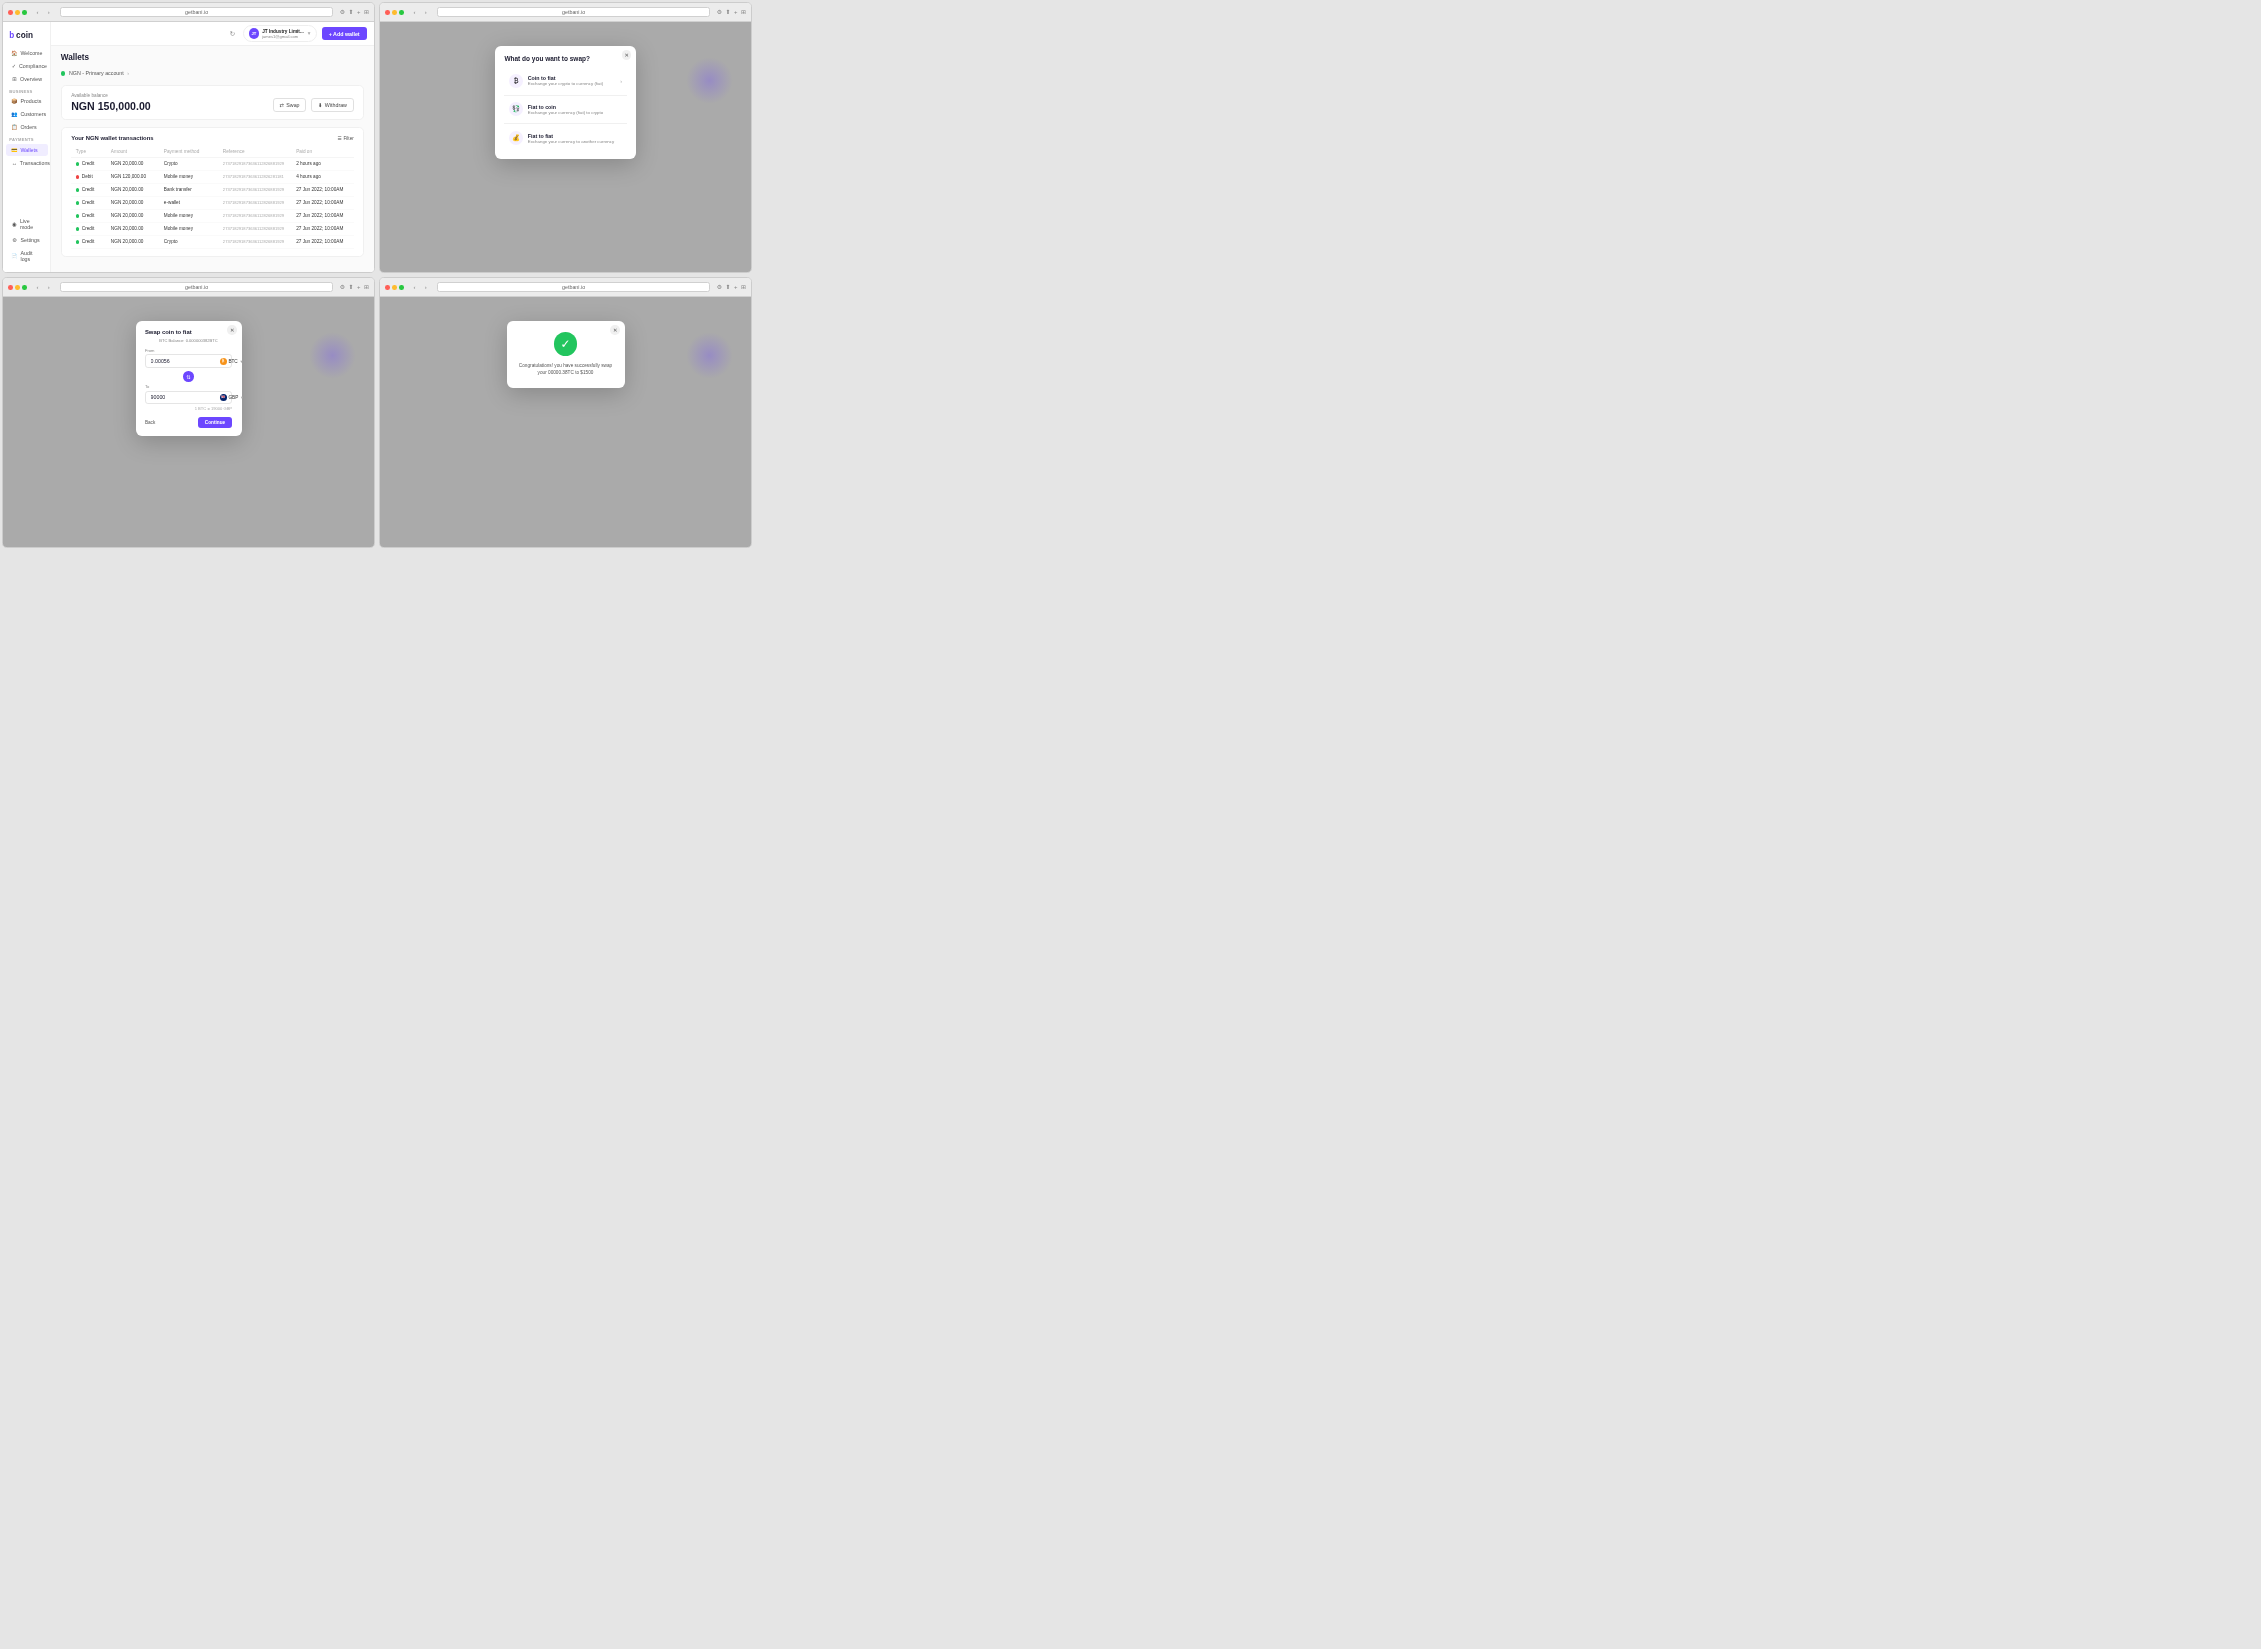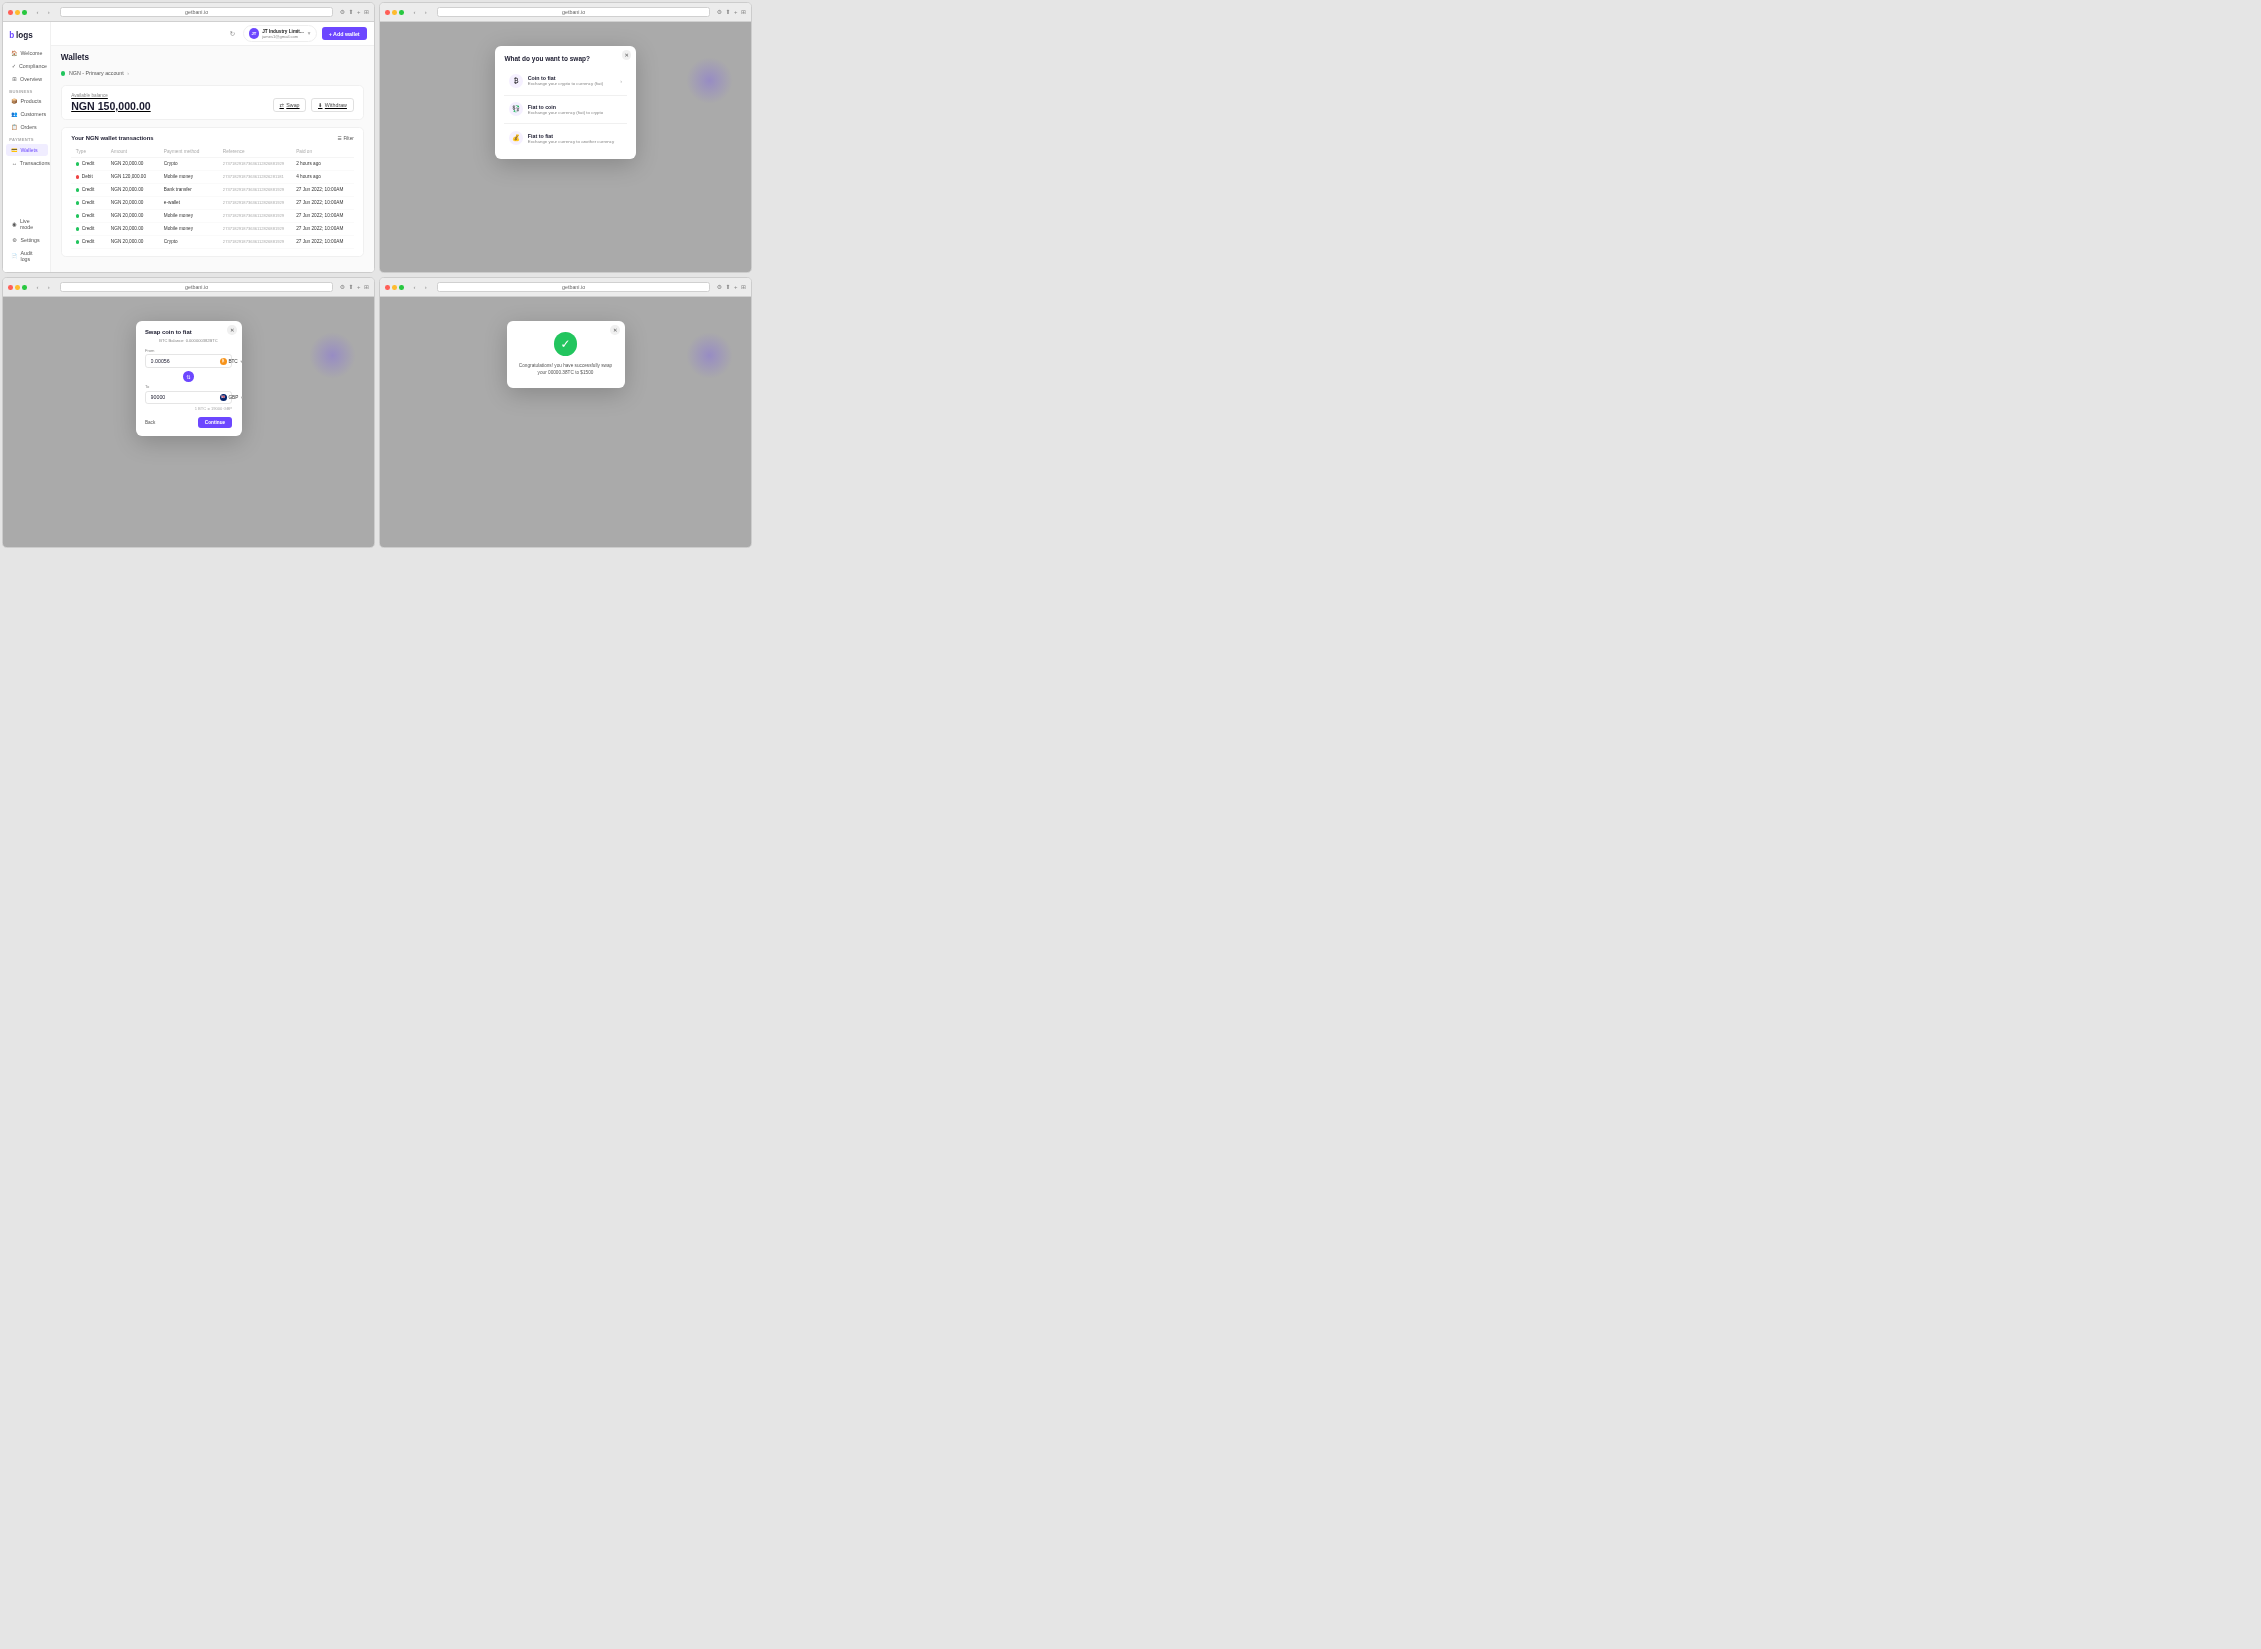--- a/index.html
+++ b/index.html
@@ -168,21 +168,20 @@
 
     .balance-card {
       background: white;
       border: 0.6px solid #f0f0f0;
       border-radius: 4.7px;
       padding: 7px 9.4px;
       margin-bottom: 7px;
       display: flex;
       align-items: flex-end;
       justify-content: space-between;
-      text-decoration: underline;
     }
     .balance-label { font-size: 4.7px; color: #888; margin-bottom: 2.4px; }
     .balance-amount { font-size: 10.6px; font-weight: 700; color: #1a1a2e; }
     .balance-actions { display: flex; gap: 4.7px; }
     .balance-btn {
       display: flex; align-items: center; gap: 2.4px;
       padding: 2.9px 5.9px;
       border: 0.6px solid #e0e0e0;
       border-radius: 2.9px;
       background: white;
@@ -400,21 +399,21 @@
       <span class="tb-icon">⬆</span>
       <span class="tb-icon">+</span>
       <span class="tb-icon">⊞</span>
     </div>
   </div>
   <div class="app-container">
 
     <div class="sidebar">
       <div class="logo">
         <span class="logo-b">b</span>
-        <span>logs</span>
+        <span>coin</span>
       </div>
       <div class="sidebar-item">
         <span class="sidebar-icon">🏠</span>
         <span>Welcome</span>
       </div>
       <div class="sidebar-item">
         <span class="sidebar-icon">✓</span>
         <span>Compliance</span>
       </div>
       <div class="sidebar-item">

